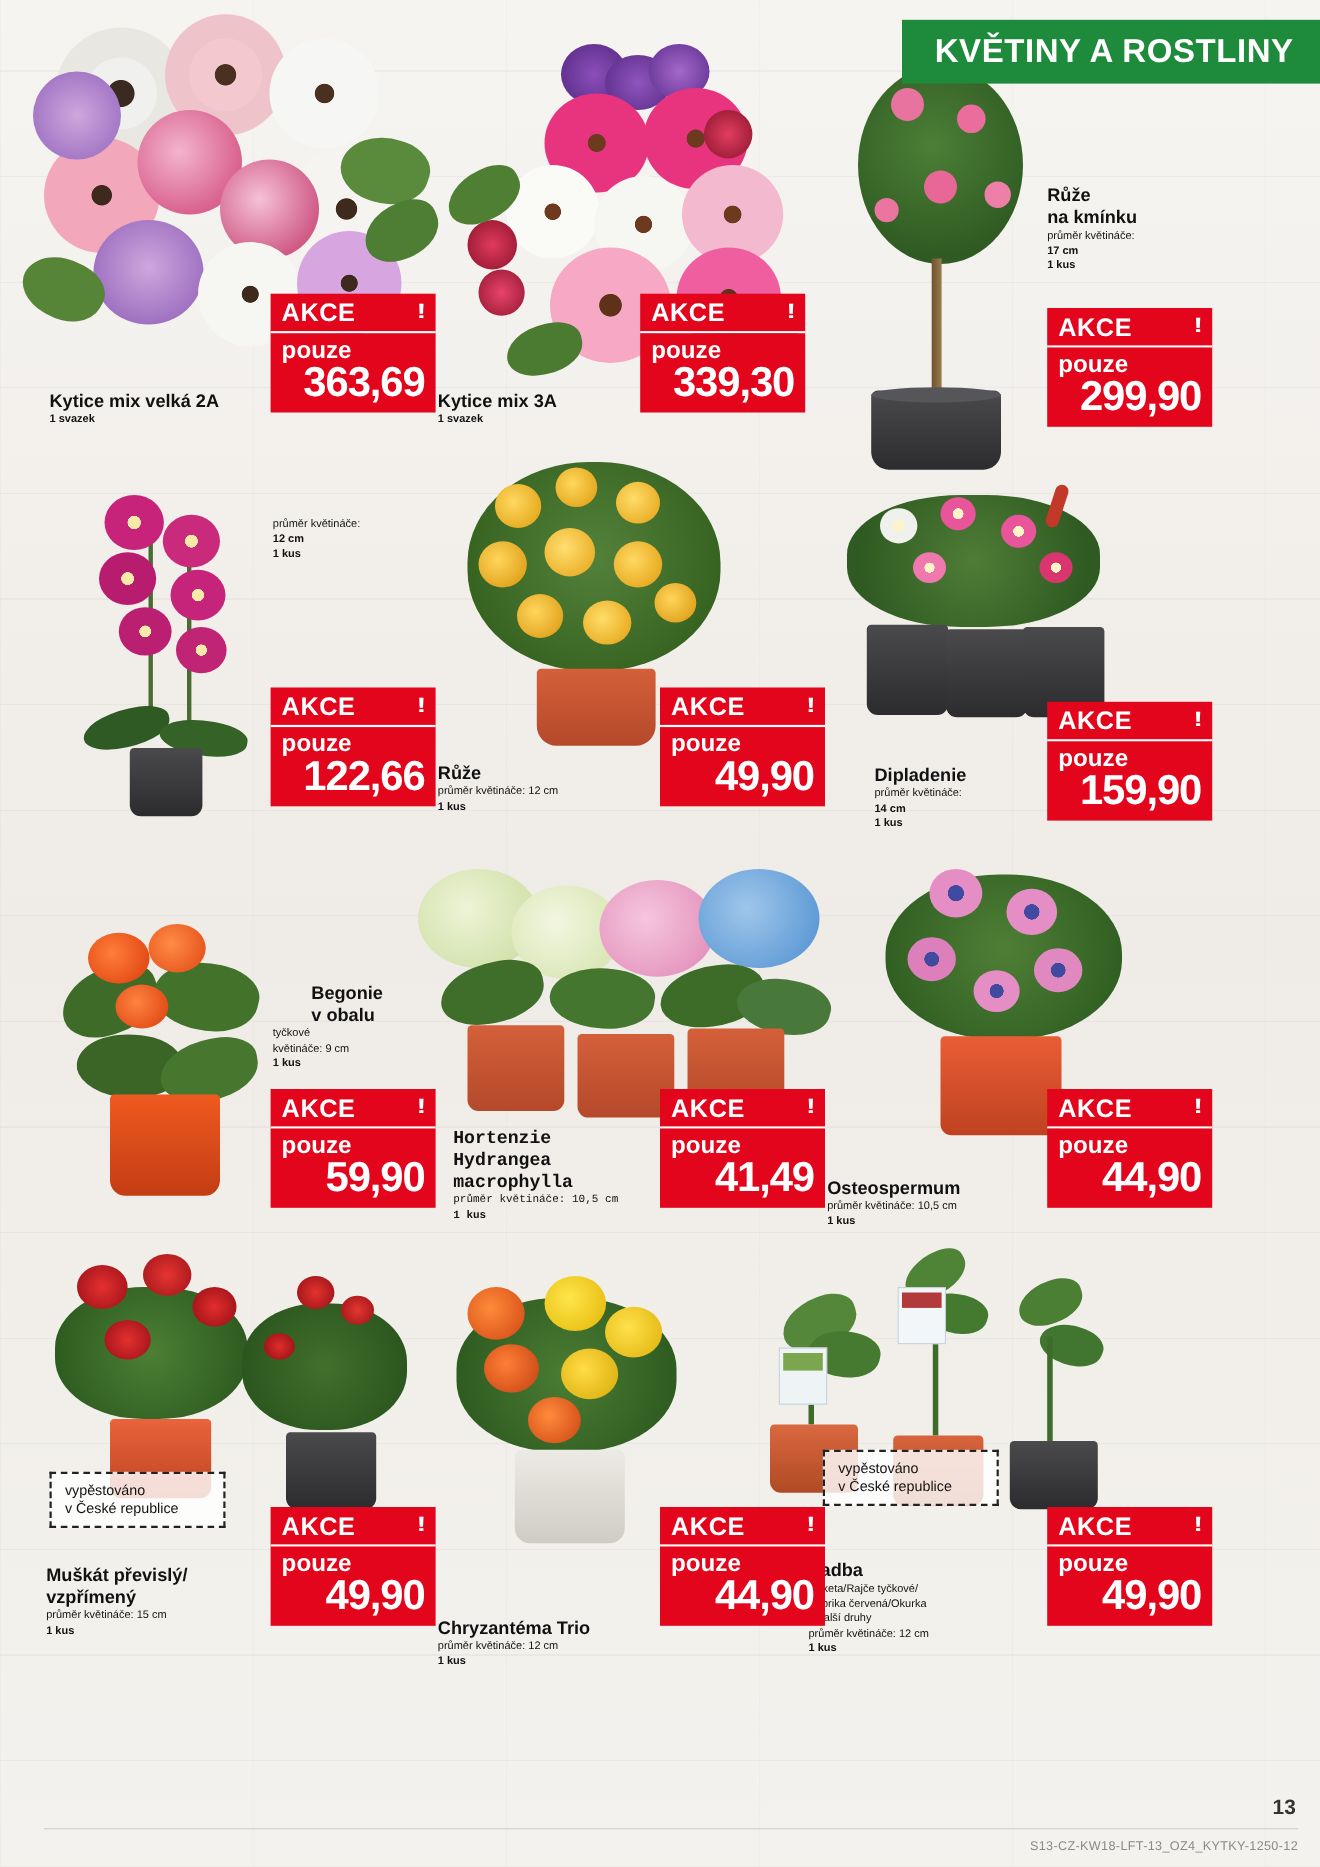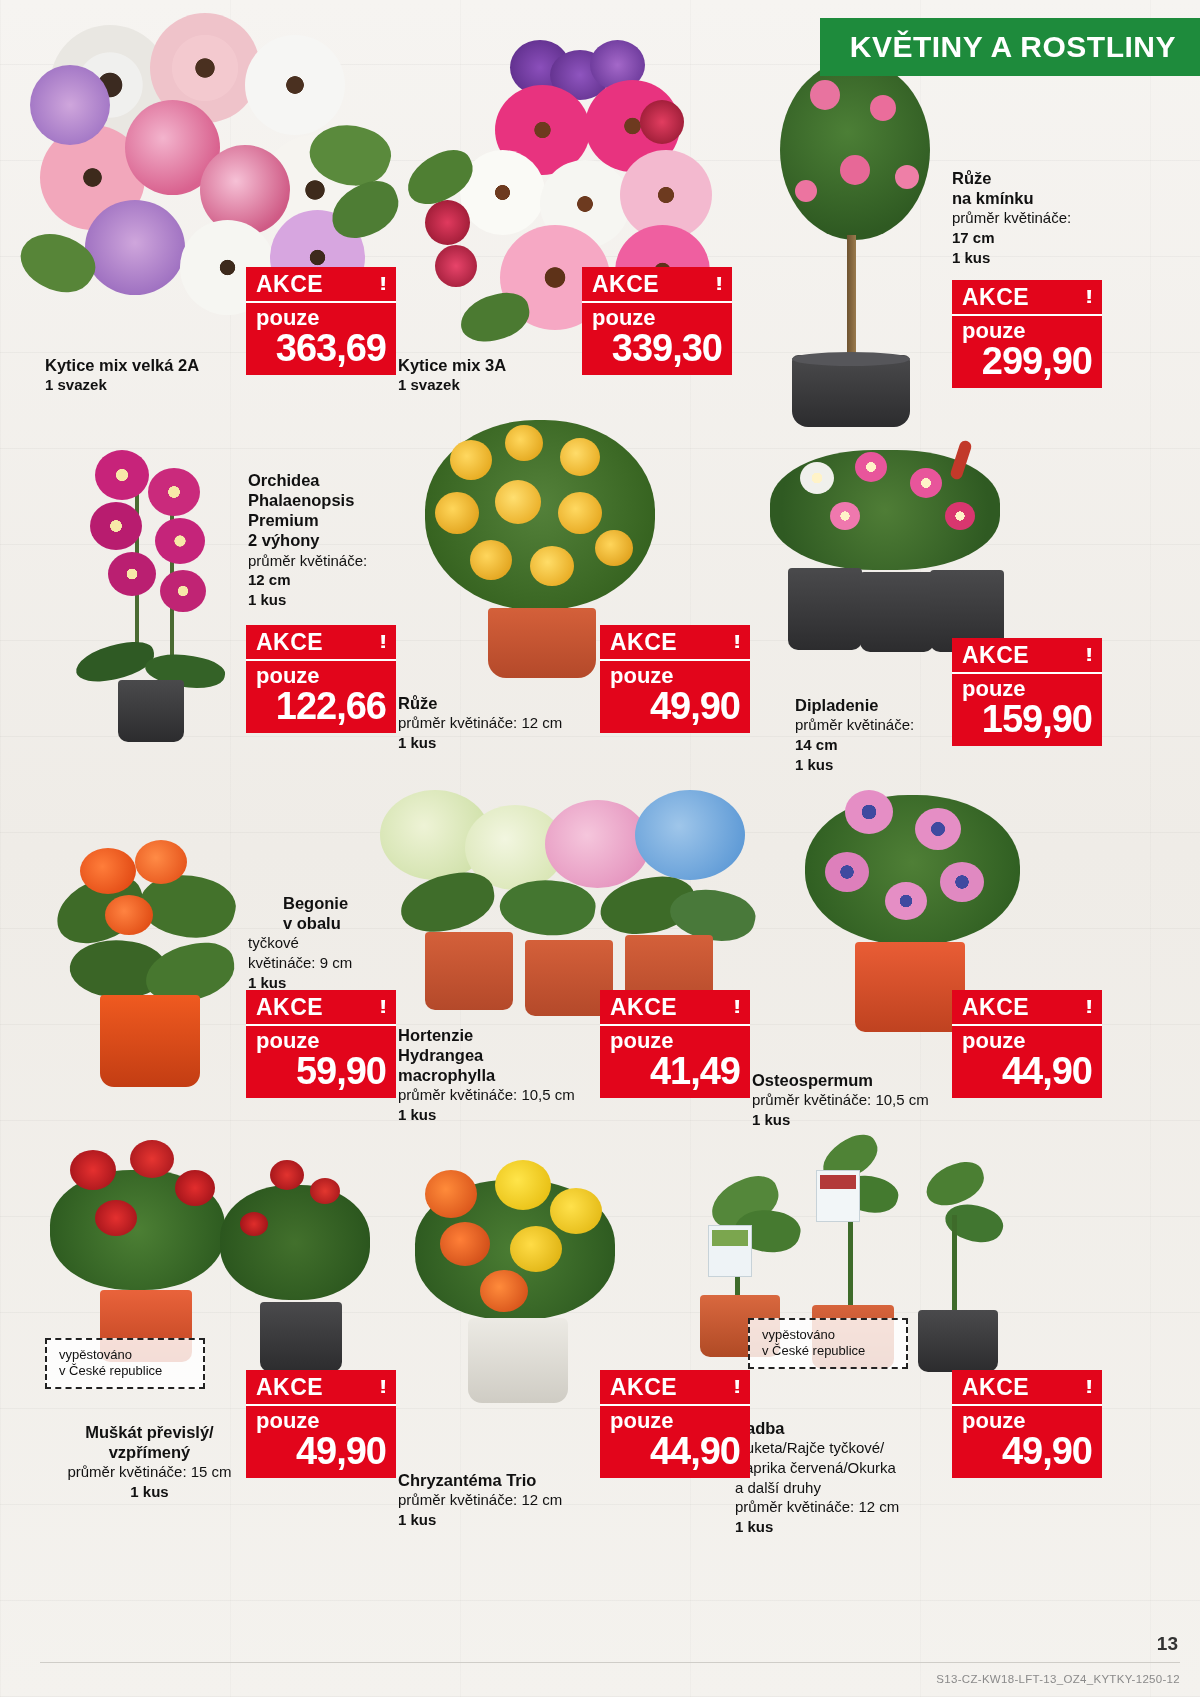--- a/index.html
+++ b/index.html
@@ -86,21 +86,21 @@
   }
 
   
   .caption { position: absolute; z-index: 5; color: #111; }
   .caption .pname {
     font-size: 16.5px;
     font-weight: bold;
     line-height: 1.22;
   }
   .caption .pdesc {
-    font-size: 15px;
+    font-size: 10px;
     line-height: 1.25;
     margin-top: 1px;
   }
   .caption .bold-line { font-weight: bold; }
 
   
   .cz-stamp {
     position: absolute;
     border: 2px dashed #222;
     background: rgba(255,255,255,0.82);
@@ -365,24 +365,20 @@
 
   <div class="caption" style="left:952px; top:168px; width:220px;">
     <div class="pname" style="white-space:pre-line;">Růže
 na kmínku</div>
     <div class="pdesc">průměr květináče:</div>
     <div class="pdesc bold-line">17 cm</div>
     <div class="pdesc bold-line">1 kus</div>
   </div>
 
   <div class="caption" style="left:248px; top:470px; width:160px;">
-    <div class="pname" style="white-space:pre-line;">Orchidea
-Phalaenopsis
-Premium
-2 výhony</div>
     <div class="pdesc">průměr květináče:</div>
     <div class="pdesc bold-line">12 cm</div>
     <div class="pdesc bold-line">1 kus</div>
   </div>
 
   <div class="caption" style="left:398px; top:693px; width:200px;">
     <div class="pname">Růže</div>
     <div class="pdesc">průměr květináče: 12 cm</div>
     <div class="pdesc bold-line">1 kus</div>
   </div>
@@ -395,35 +391,35 @@
   </div>
 
   <div class="caption" style="left:248px; top:893px; width:160px;">
     <div class="pname" style="white-space:pre-line;margin-left:35px;">Begonie
 v obalu</div>
     <div class="pdesc">tyčkové</div>
     <div class="pdesc">květináče: 9 cm</div>
     <div class="pdesc bold-line">1 kus</div>
   </div>
 
-  <div class="caption" style="left:398px; top:1025px; width:210px;">
+  <div class="caption" style="left:412px; top:1025px; width:210px;font-family:Liberation Mono, monospace;">
     <div class="pname" style="white-space:pre-line;">Hortenzie
 Hydrangea
 macrophylla</div>
     <div class="pdesc">průměr květináče: 10,5 cm</div>
     <div class="pdesc bold-line">1 kus</div>
   </div>
 
   <div class="caption" style="left:752px; top:1070px; width:210px;">
     <div class="pname">Osteospermum</div>
     <div class="pdesc">průměr květináče: 10,5 cm</div>
     <div class="pdesc bold-line">1 kus</div>
   </div>
 
-  <div class="caption" style="left:42px; top:1422px; width:215px;text-align:center;">
+  <div class="caption" style="left:42px; top:1422px; width:215px;">
     <div class="pname" style="white-space:pre-line;">Muškát převislý/
 vzpřímený</div>
     <div class="pdesc">průměr květináče: 15 cm</div>
     <div class="pdesc bold-line">1 kus</div>
   </div>
 
   <div class="caption" style="left:398px; top:1470px; width:200px;">
     <div class="pname">Chryzantéma Trio</div>
     <div class="pdesc">průměr květináče: 12 cm</div>
     <div class="pdesc bold-line">1 kus</div>

